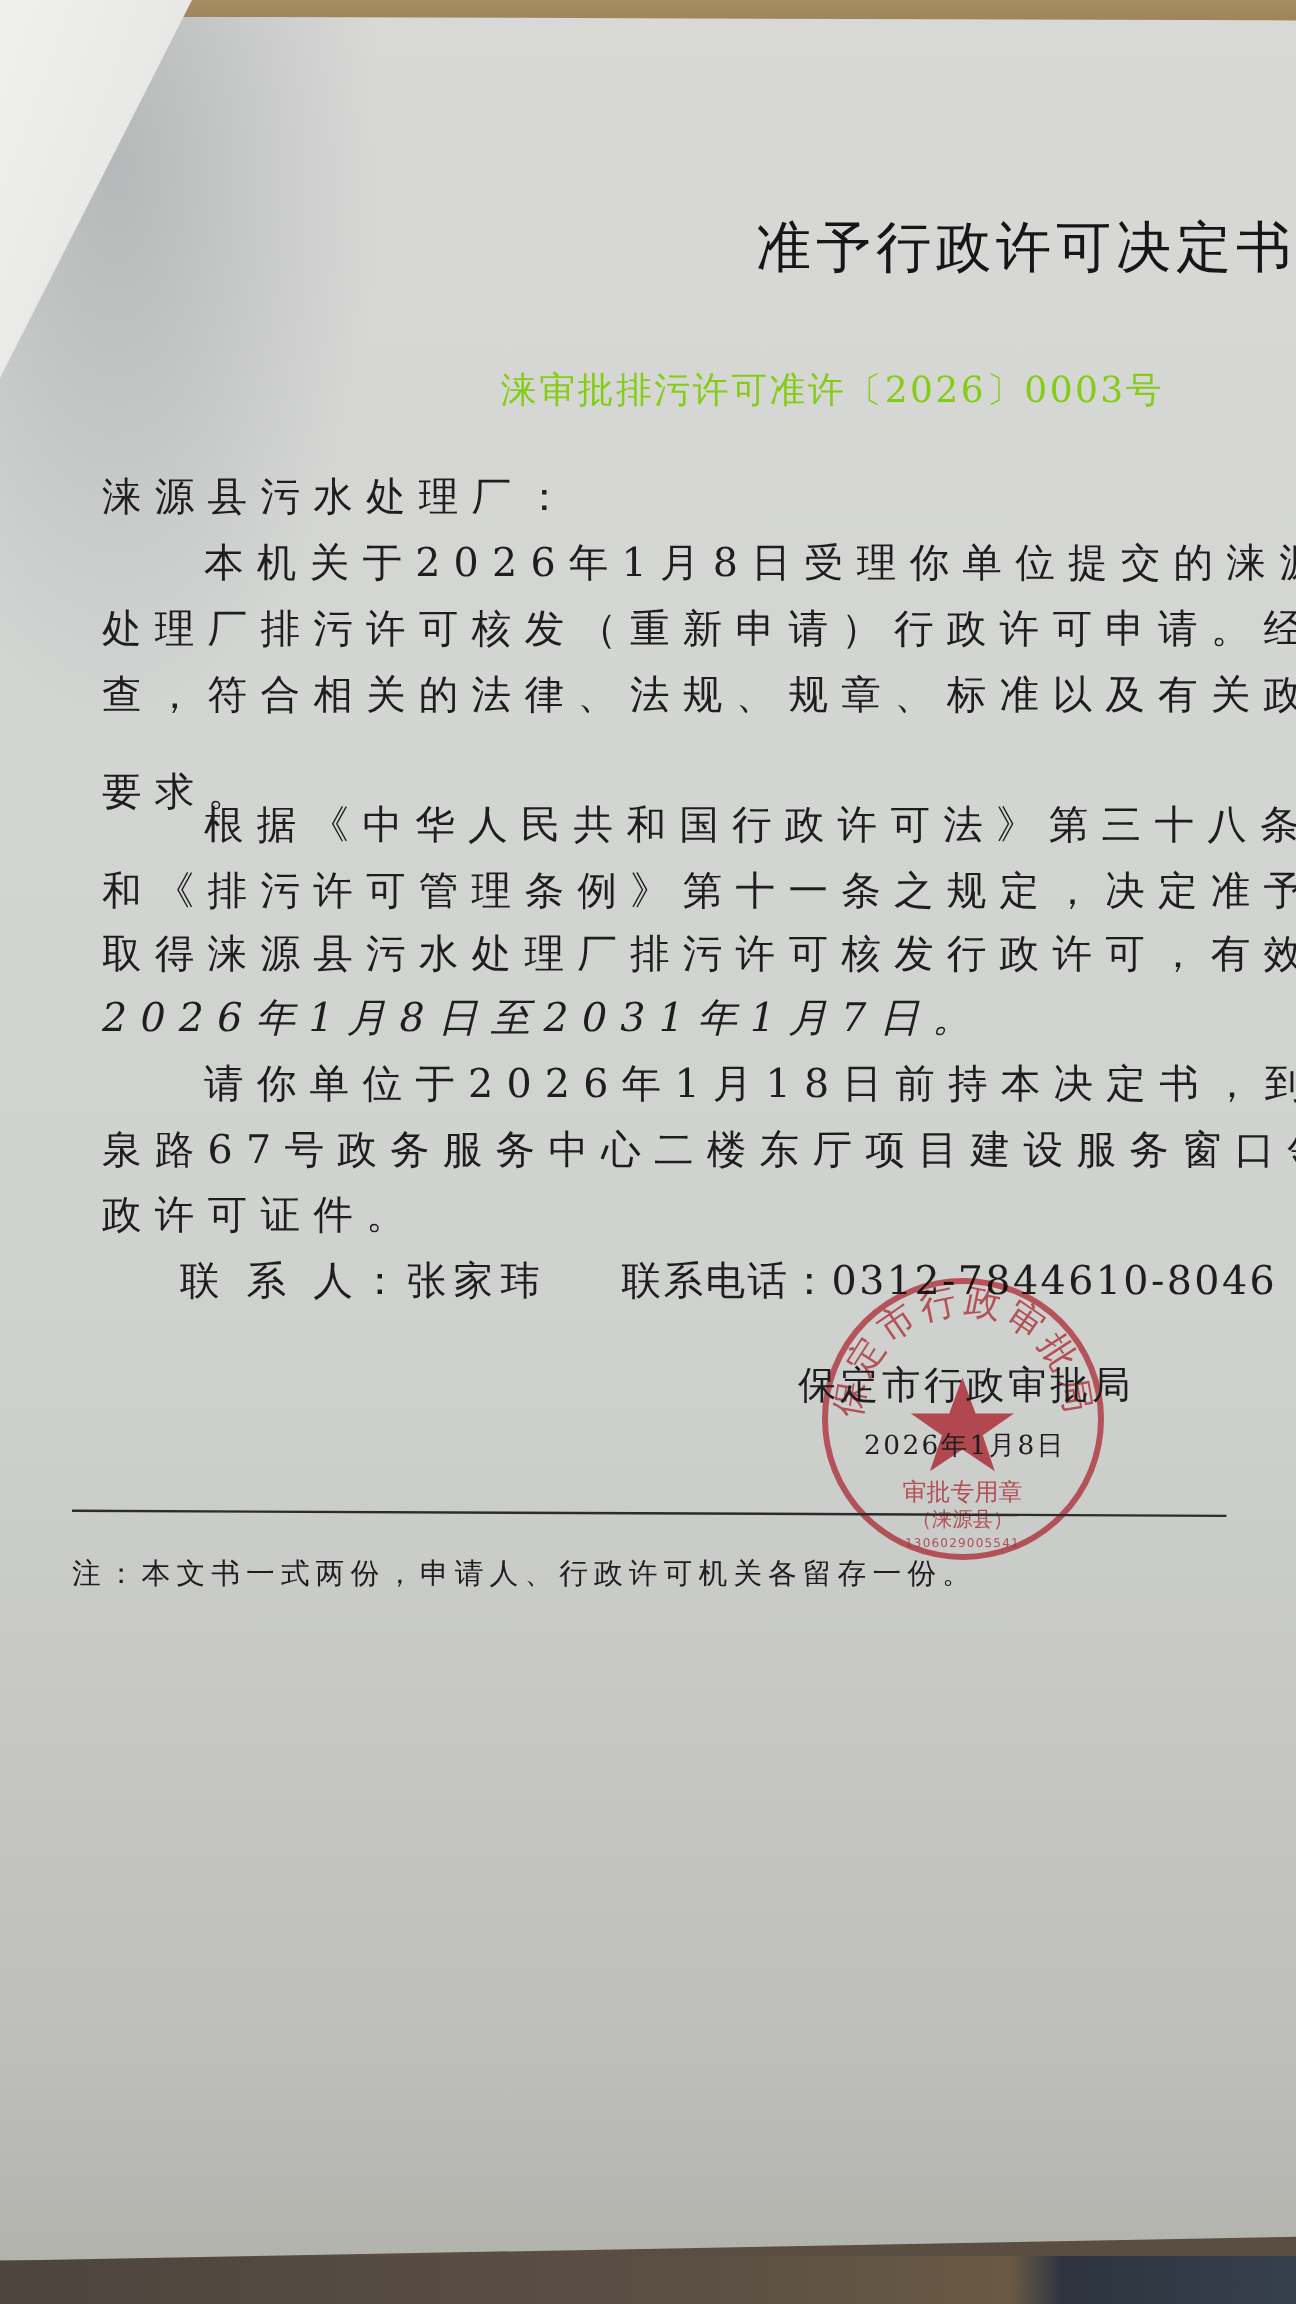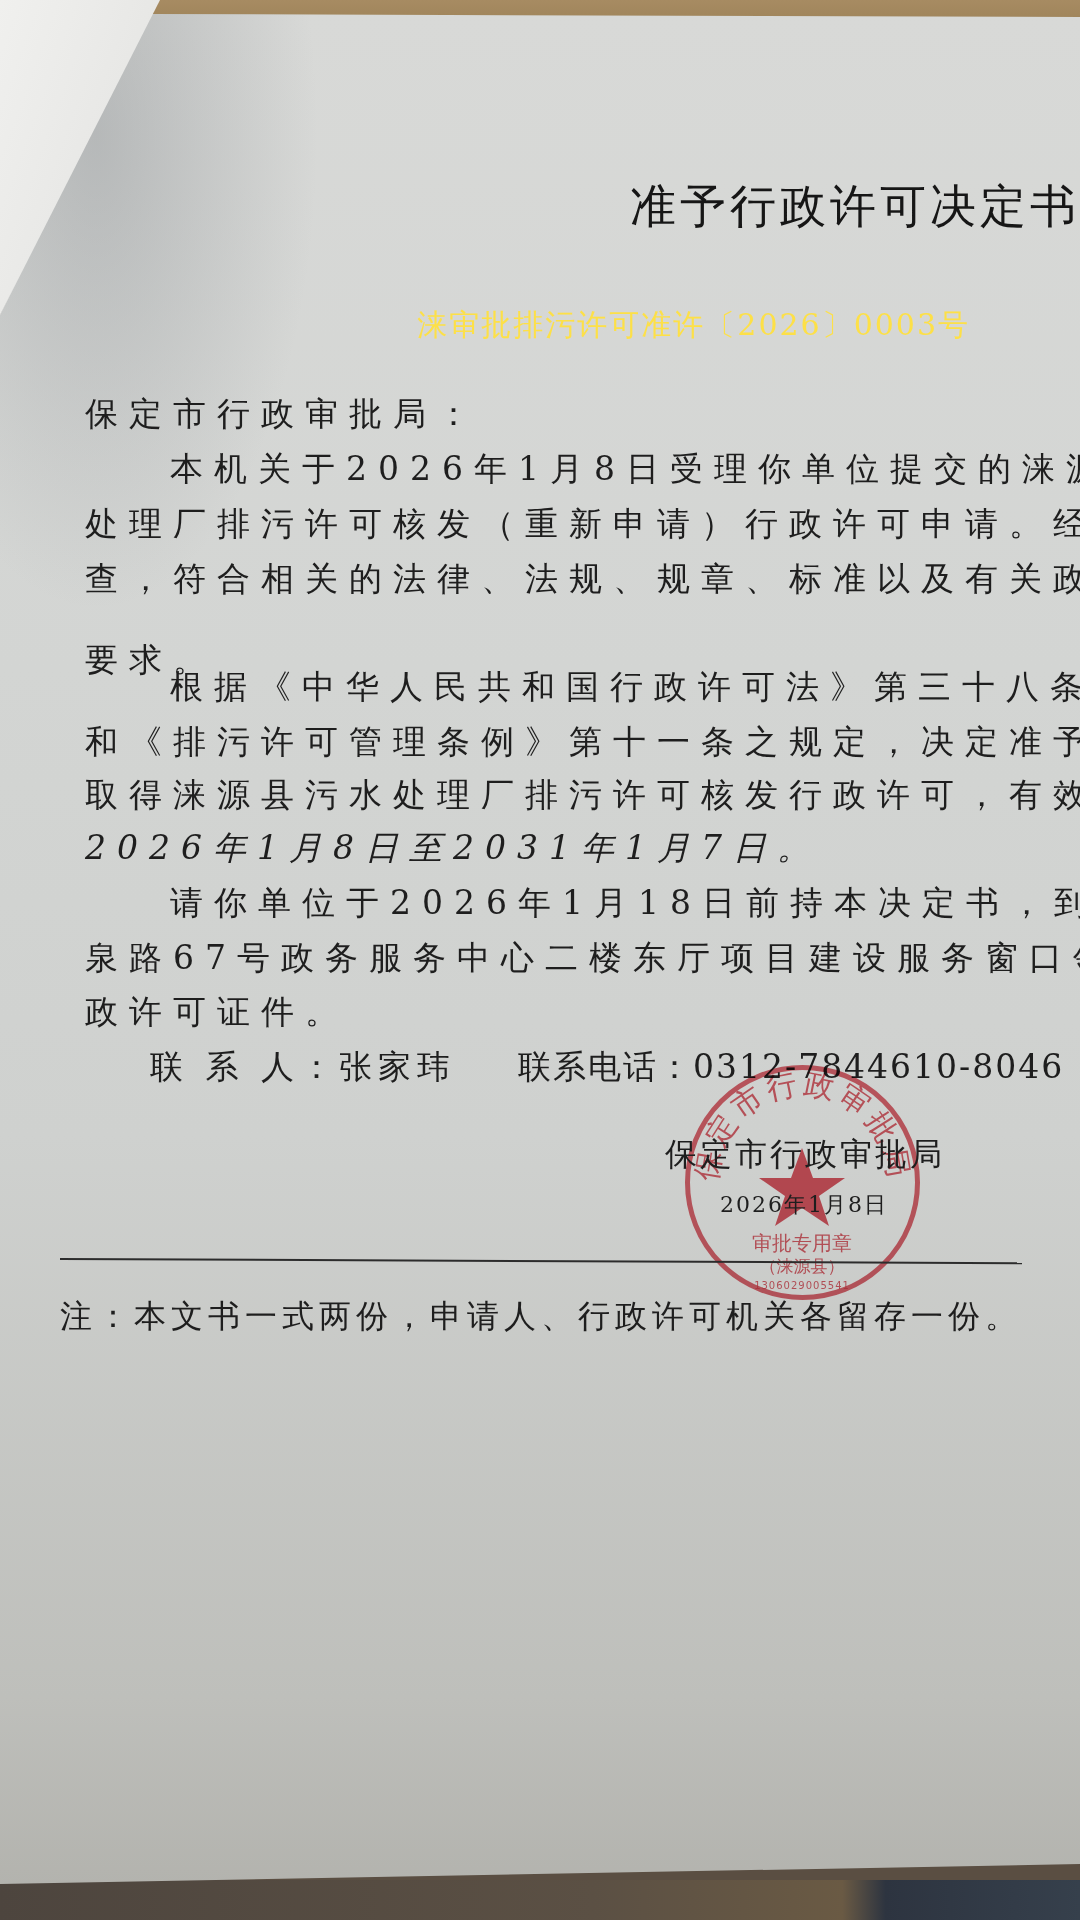--- a/index.html
+++ b/index.html
@@ -29,31 +29,31 @@
   .curl {
     position: absolute; left: 0; top: 0; width: 165px; height: 320px;
     background: linear-gradient(110deg, #f0f0ee 0%, #e7e7e5 60%, #dcdcda 100%);
     clip-path: polygon(0 0, 160px 0, 0 315px);
   }
   .t {
     position: absolute; color: #1e1e1e; white-space: nowrap;
     font-family: "DejaVu Serif", "Liberation Serif", serif;
   }
   .title { left: 0; width: 1080px; top: 176px; text-align: right; font-size: 46px; letter-spacing: 4px; color: #161616; }
-  .docno { right: 110px; top: 305px; font-size: 30px; letter-spacing: 2px; color: #fde047; }
+  .docno { right: 110px; top: 305px; font-size: 30px; letter-spacing: 2px; color: #84cc16; }
   .line { left: 85px; font-size: 33px; letter-spacing: 11px; }
   .indent { left: 170px; }
   .contact { font-size: 33px; letter-spacing: 6px; }
   .sig-org { left: 665px; top: 1133px; font-size: 32px; letter-spacing: 3px; }
   .sig-date { left: 720px; top: 1190px; font-size: 22px; letter-spacing: 2px; }
   .rule {
     position: absolute; left: 60px; top: 1258px; width: 962px; height: 2px;
     background: #2c2c2c; transform: rotate(0.25deg); transform-origin: left center;
   }
-  .note { left: 60px; top: 1295px; font-size: 32px; letter-spacing: 5px; }
+  .note { left: 60px; top: 1295px; font-size: 24px; letter-spacing: 5px; }
   .seal {
     position: absolute; left: 685px; top: 1065px; width: 235px; height: 235px;
     border-radius: 50%; border: 5px solid rgba(214,58,70,0.78);
     box-sizing: border-box; mix-blend-mode: multiply;
   }
   .seal svg { position: absolute; left: 0; top: 0; }
   .seal-text { fill: rgba(214,58,70,0.8); font-family: "DejaVu Sans", sans-serif; }
 </style>
 </head>
 <body>
@@ -61,21 +61,21 @@
 <div class="desk-top"></div>
 <div class="desk-bottom"></div>
 
 <div class="page"></div>
 <div class="page-shadow"></div>
 <div class="curl"></div>
 
 <div class="t title">准予行政许可决定书</div>
 <div class="t docno">涞审批排污许可准许〔2026〕0003号</div>
 
-<div class="t line" style="top:392px;">保定市行政审批局：</div>
+<div class="t line" style="top:392px;">涞源县污水处理厂：</div>
 
 <div class="t line indent" style="top:447px;">本机关于2026年1月8日受理你单位提交的涞源县污水</div>
 <div class="t line" style="top:502px;">处理厂排污许可核发（重新申请）行政许可申请。经依法审</div>
 <div class="t line" style="top:557px;">查，符合相关的法律、法规、规章、标准以及有关政策文件</div>
 <div class="t line" style="top:610px;margin-top:28px;">要求。</div>
 
 <div class="t line indent" style="top:665px;">根据《中华人民共和国行政许可法》第三十八条第一款</div>
 <div class="t line" style="top:720px;">和《排污许可管理条例》第十一条之规定，决定准予你单位</div>
 <div class="t line" style="top:773px;">取得涞源县污水处理厂排污许可核发行政许可，有效期自</div>
 <div class="t line" style="top:826px;font-style:italic;">2026年1月8日至2031年1月7日。</div>

